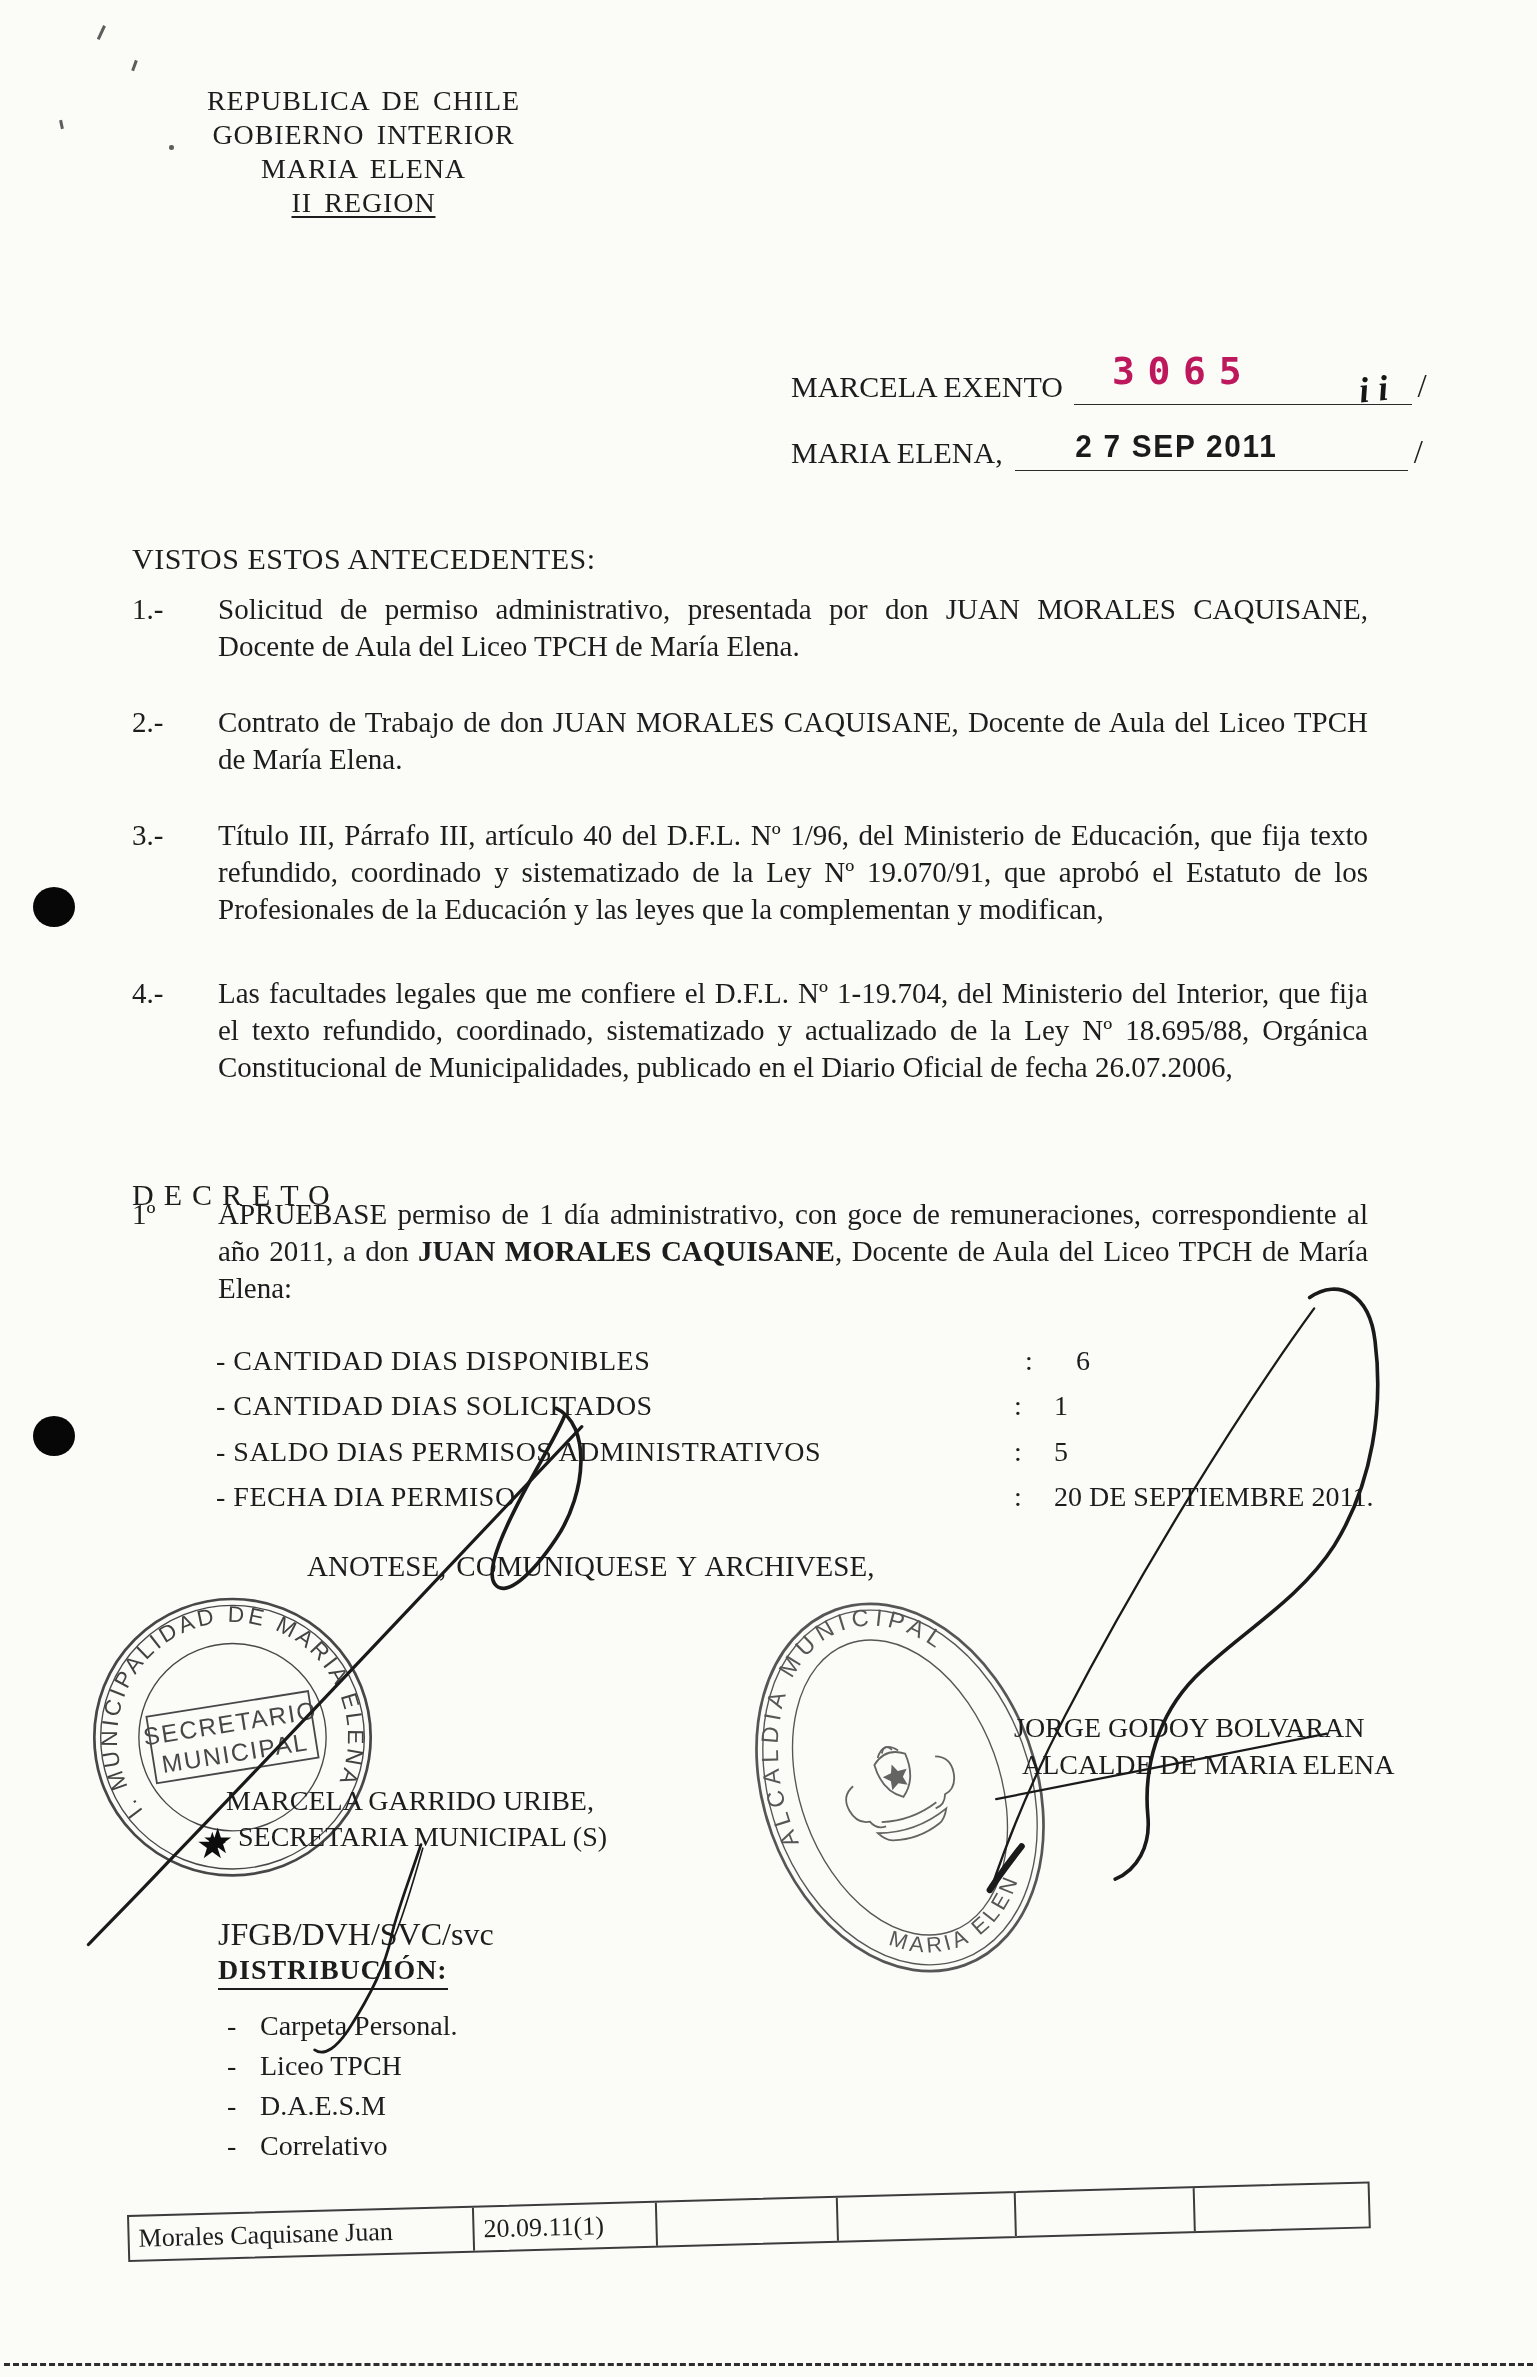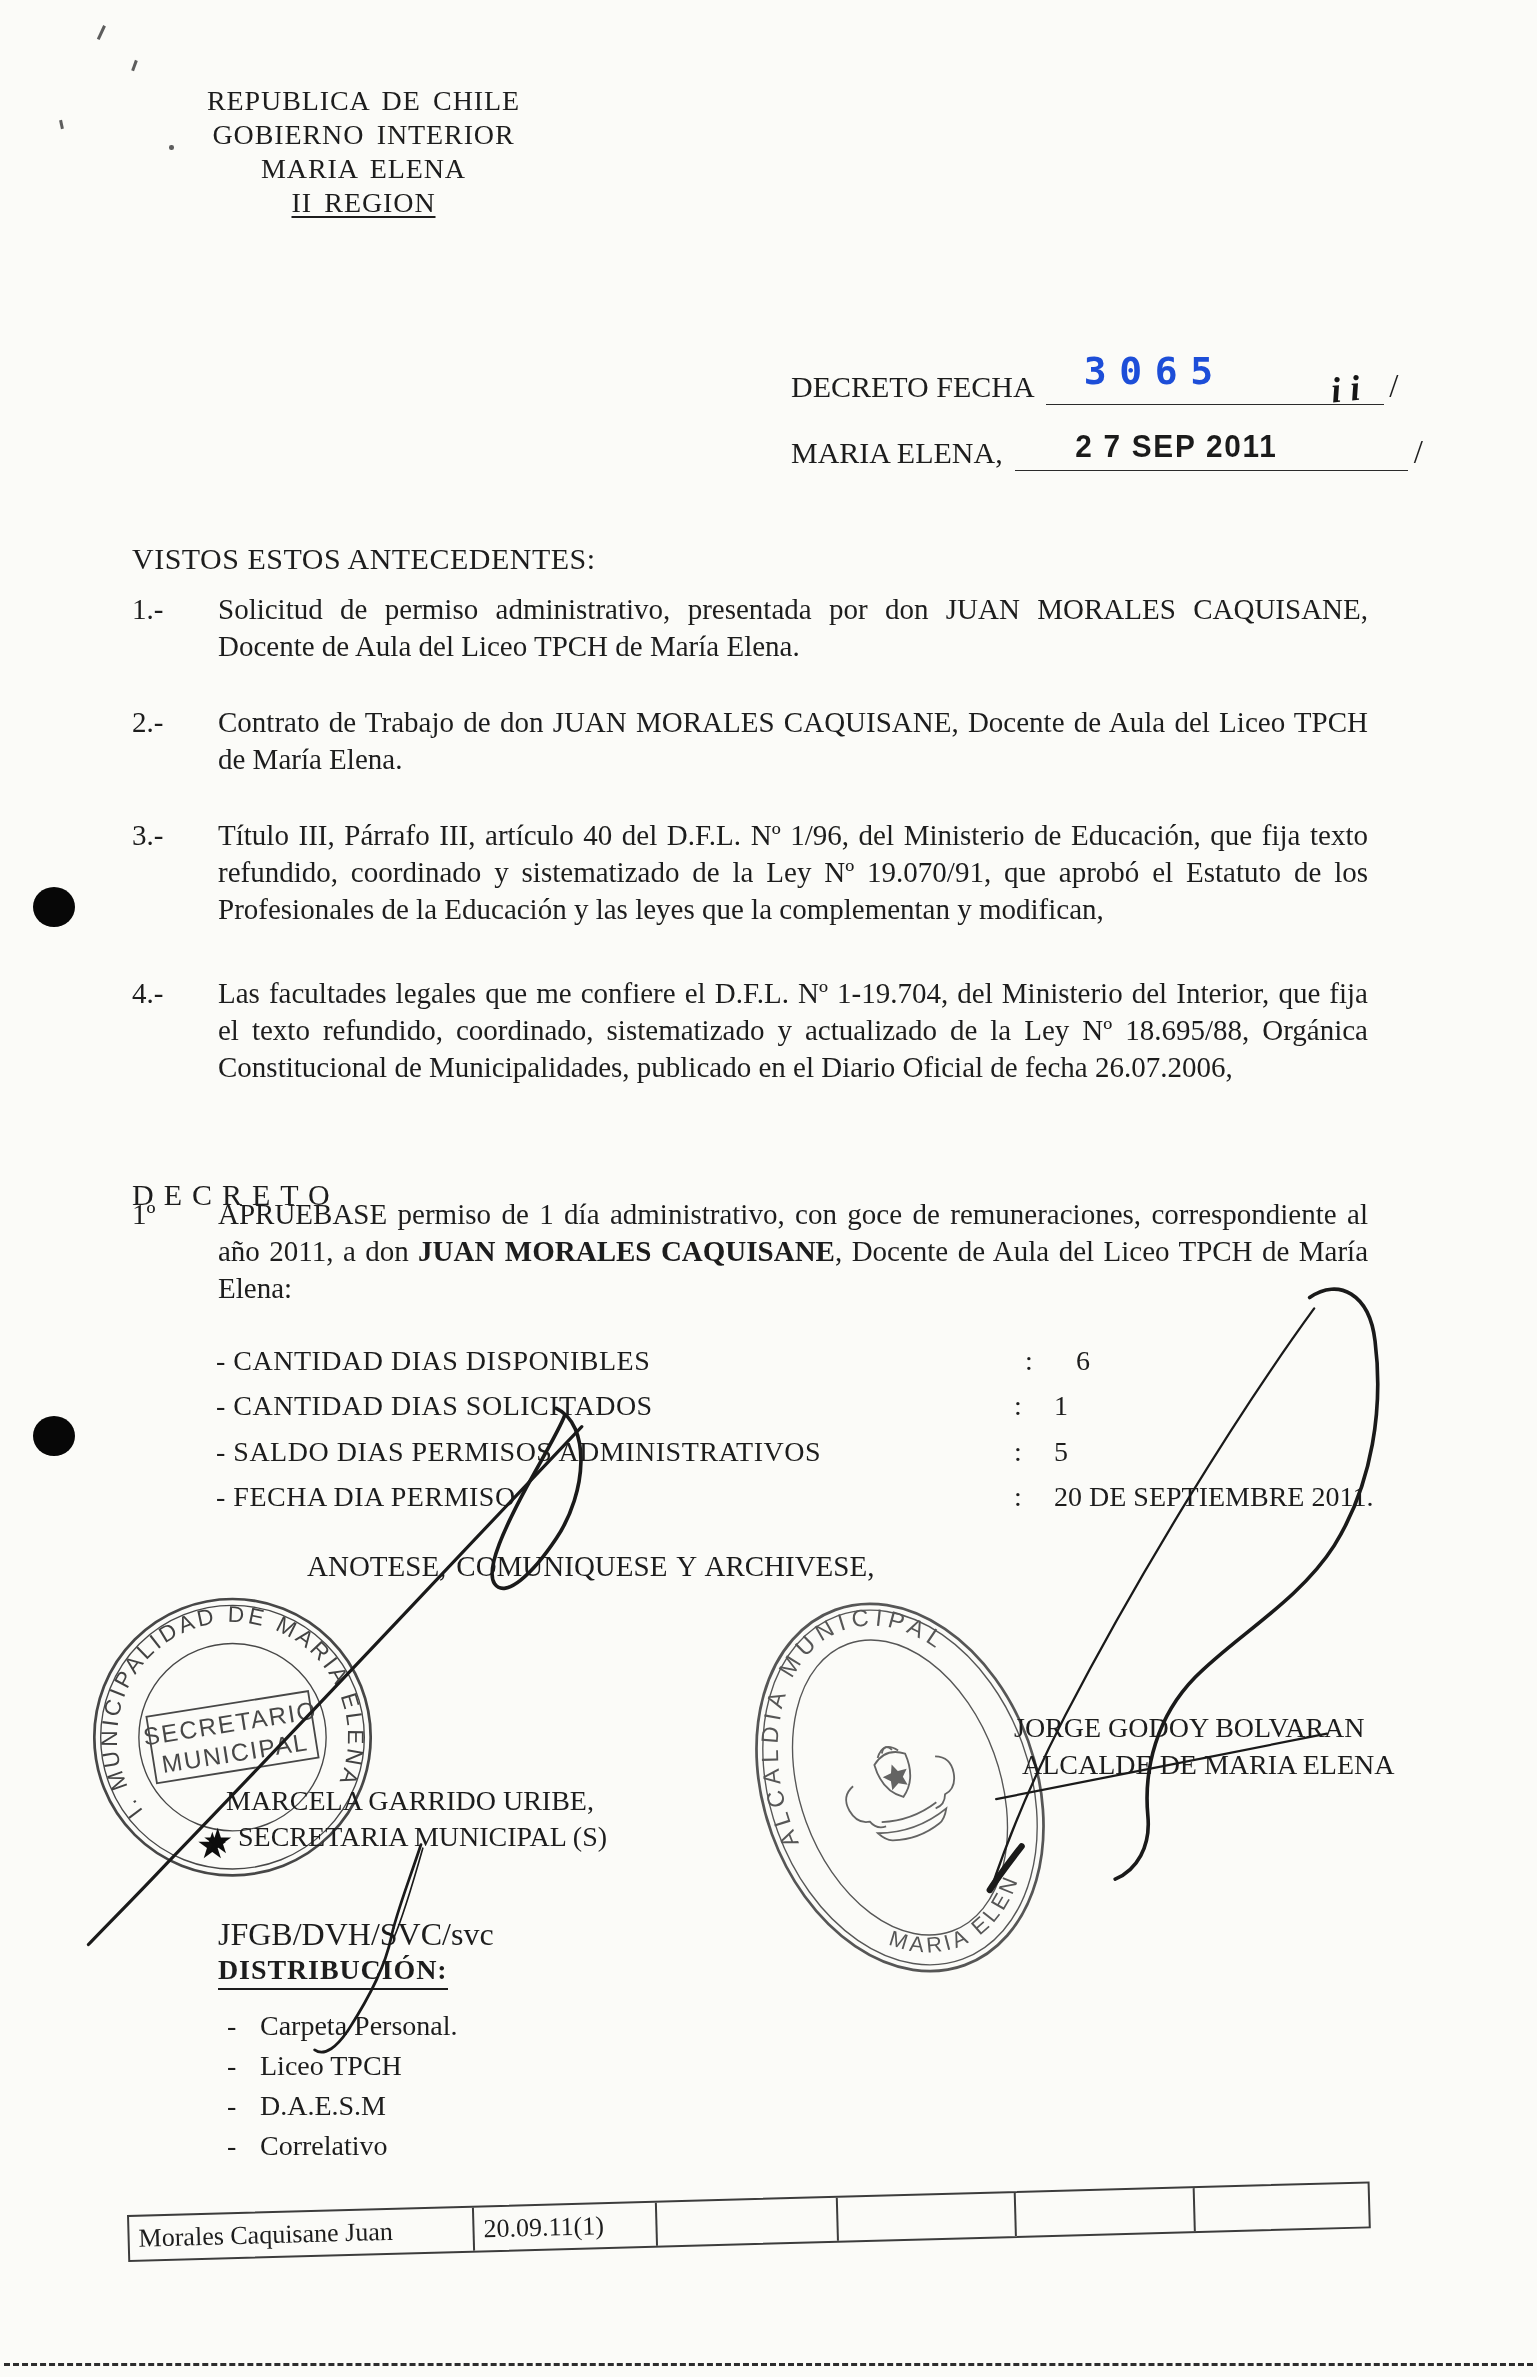--- a/index.html
+++ b/index.html
@@ -15,21 +15,21 @@
     font-size:28px; line-height:34px; letter-spacing:0.9px; word-spacing:4.5px; }
   .lh-underline { text-decoration:underline; text-underline-offset:3.6px; }
 
   
   .decree-line { left:791px; top:362px; font-size:30px; white-space:nowrap; }
   .date-line   { left:791px; top:425px; font-size:30px; white-space:nowrap; }
   .fill-line { display:inline-block; position:relative; vertical-align:bottom;
     border-bottom:1.8px solid #2b2b2b; overflow:visible; }
   .u1 { width:338px; height:42px; margin-left:11px; }
   .u2 { width:393px; height:45px; margin-left:12.7px; }
-  .num-stamp { position:absolute; left:38px; top:-12.7px; color:#1d4ed8;
+  .num-stamp { position:absolute; left:38px; top:-12.7px; color:#be185d;
     font-family:"DejaVu Sans Mono", monospace; font-weight:700;
     font-size:38px; letter-spacing:12.7px; }
   .hand-marks { position:absolute; right:23.6px; top:5.5px; font-size:36px;
     font-weight:bold; font-style:italic; transform:rotate(-6deg); color:#161616; }
   .date-stamp { position:absolute; left:56px; top:3.6px;
     font-family:"Liberation Sans", sans-serif; font-weight:700;
     font-size:31px; letter-spacing:1.8px; color:#1b1b1b; transform:scaleX(0.96); }
   .slash { font-size:33px; margin-left:5.5px; }
 
   
@@ -102,21 +102,21 @@
   <div class="abs scan-bottom"></div>
 
   <div class="abs letterhead txt">
     <div>REPUBLICA DE CHILE</div>
     <div>GOBIERNO INTERIOR</div>
     <div>MARIA ELENA</div>
     <div><span class="lh-underline">II REGION</span></div>
   </div>
 
   <div class="abs decree-line txt">
-    <span>DECRETO FECHA</span><span class="fill-line u1"><span class="num-stamp">3065</span><span class="hand-marks">i i</span></span><span class="slash">/</span>
+    <span>MARCELA EXENTO</span><span class="fill-line u1"><span class="num-stamp">3065</span><span class="hand-marks">i i</span></span><span class="slash">/</span>
   </div>
 
   <div class="abs date-line txt">
     <span>MARIA ELENA,</span><span class="fill-line u2"><span class="date-stamp">2 7 SEP 2011</span></span><span class="slash">/</span>
   </div>
 
   <div class="abs heading txt">VISTOS ESTOS ANTECEDENTES:</div>
 
   <div class="abs item i1 txt">
     <span class="num">1.-</span>

